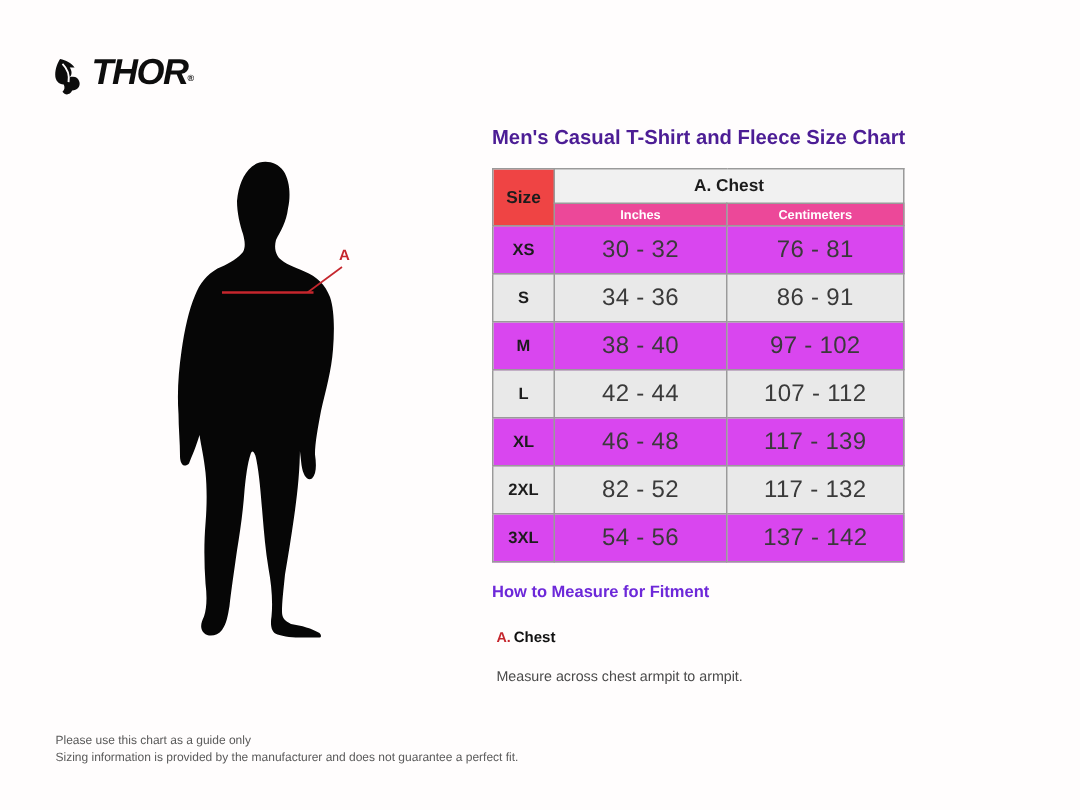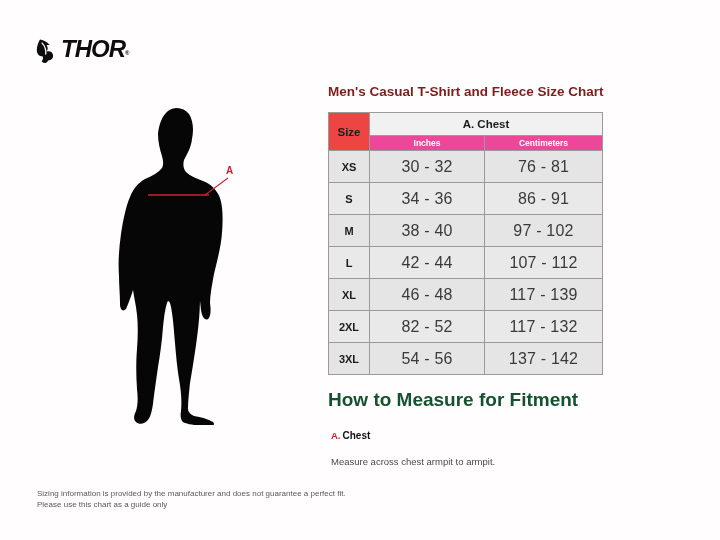--- a/index.html
+++ b/index.html
@@ -16,42 +16,42 @@
   }
   .logo .reg{font-size:6px;font-style:normal;vertical-align:2px;font-weight:700;color:#0d0d0d;}
   
   .figure-svg{position:absolute;left:95px;top:105px;width:200px;height:320px;}
   .marker-a{
     position:absolute;left:226px;top:166px;font-size:10px;font-weight:700;
     color:#c5262d;line-height:10px;
   }
   
   .chart-title{
-    position:absolute;left:328px;top:84px;font-size:13.5px;font-weight:700;color:#7f1d1d;
+    position:absolute;left:328px;top:84px;font-size:13.5px;font-weight:700;color:#4c1d95;
   }
   table.size-chart{
     position:absolute;left:328px;top:112px;border-collapse:collapse;
     table-layout:fixed;width:274px;border:1px solid #5a5a5a;
   }
   table.size-chart th,table.size-chart td{
     border:1px solid #9a9a9a;text-align:center;vertical-align:middle;padding:0;
   }
   col.size-col{width:41px;}
   col.in-col{width:115px;}
   col.cm-col{width:118px;}
   th.corner-h{background:#ef4444;font-size:11.5px;font-weight:700;color:#1c1c1c;}
   th.group-h{background:#f1f1f1;font-size:11.5px;font-weight:700;color:#1c1c1c;height:22px;}
   th.black-h{background:#ec4899;color:#ffffff;font-size:8.5px;font-weight:700;height:14px;}
-  tbody tr{height:32px;background:#e5e5e5;}
+  tbody tr{height:32px;background:#d946ef;}
   tbody tr:nth-child(even){background:#e9e9e9;}
   tbody th{font-size:11px;font-weight:700;color:#1c1c1c;}
   tbody td{font-size:16px;font-weight:400;color:#3a3a3a;letter-spacing:.2px;}
   
   .measure{position:absolute;left:328px;top:389px;width:280px;}
-  .measure-heading{font-size:19px;font-weight:700;color:#14532d;margin:0 0 14px 0;}
+  .measure-heading{font-size:11px;font-weight:700;color:#6d28d9;margin:0 0 14px 0;}
   .measure-item{margin-left:3px;}
   .measure-letter{color:#c5262d;font-weight:700;font-size:9.5px;}
   .measure-name{color:#111;font-weight:700;font-size:10px;margin-left:2px;}
   .measure-desc{font-size:9.5px;color:#4a4a4a;margin-top:13px;}
   
   .disclaimer{
     position:absolute;left:37px;top:488px;font-size:8px;line-height:11px;color:#5a5a5a;
   }
 </style>
 </head>
@@ -149,17 +149,17 @@
 
   <div class="measure">
     <div class="measure-heading">How to Measure for Fitment</div>
     <div class="measure-item">
       <span class="measure-letter">A.</span><span class="measure-name">Chest</span>
       <div class="measure-desc">Measure across chest armpit to armpit.</div>
     </div>
   </div>
 
   <div class="disclaimer">
+    <div>Please use this chart as a guide only</div>
     <div>Sizing information is provided by the manufacturer and does not guarantee a perfect fit.</div>
-    <div>Please use this chart as a guide only</div>
   </div>
 
 </div>
 
 </body></html>

